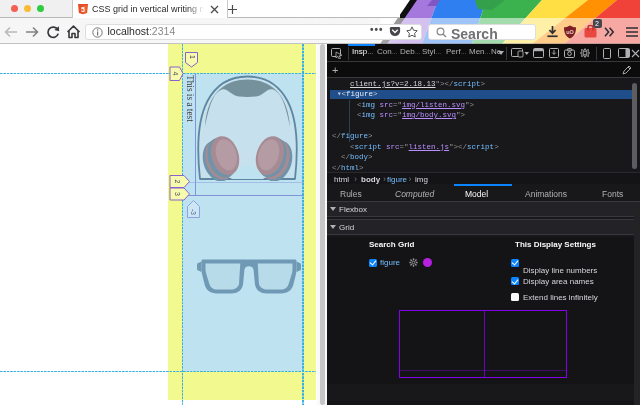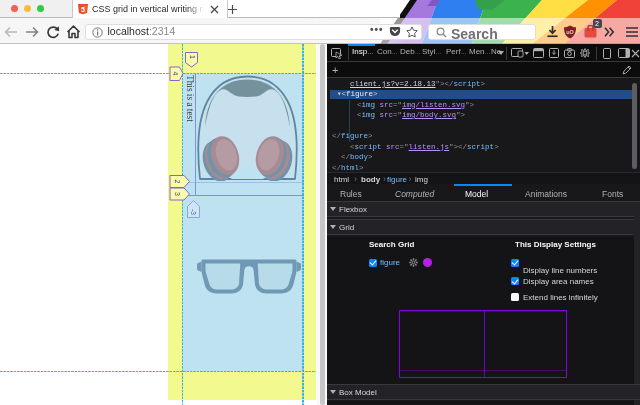--- a/index.html
+++ b/index.html
@@ -327,14 +327,13 @@
     <div class="cb on" style="left:184px; top:233px;"></div>
     <div class="dtlabel" style="left:196px; top:232.5px;text-align:right;">Display area names</div>
     <div class="cb off" style="left:184px; top:249px;"></div>
     <div class="dtlabel" style="left:196px; top:248.5px;">Extend lines infinitely</div>
     <div class="abs" style="left:72px; top:266px; width:168px; height:68px; border:1px solid #8100e8;">
       <div class="abs" style="left:84px; top:0; width:1px; height:66px; background:rgba(129,0,232,0.8);"></div>
       <div class="abs" style="left:0; top:59px; width:166px; height:1px; background:rgba(129,0,232,0.4);"></div>
     </div>
   </div>
   <div class="abs" style="left:307px; top:159px; width:6px; height:202px; background:#232326;"></div>
-  <div class="acc" style="top:340px;"><span class="tri"></span>Box Model</div>
 </div>
 
 </body></html>

